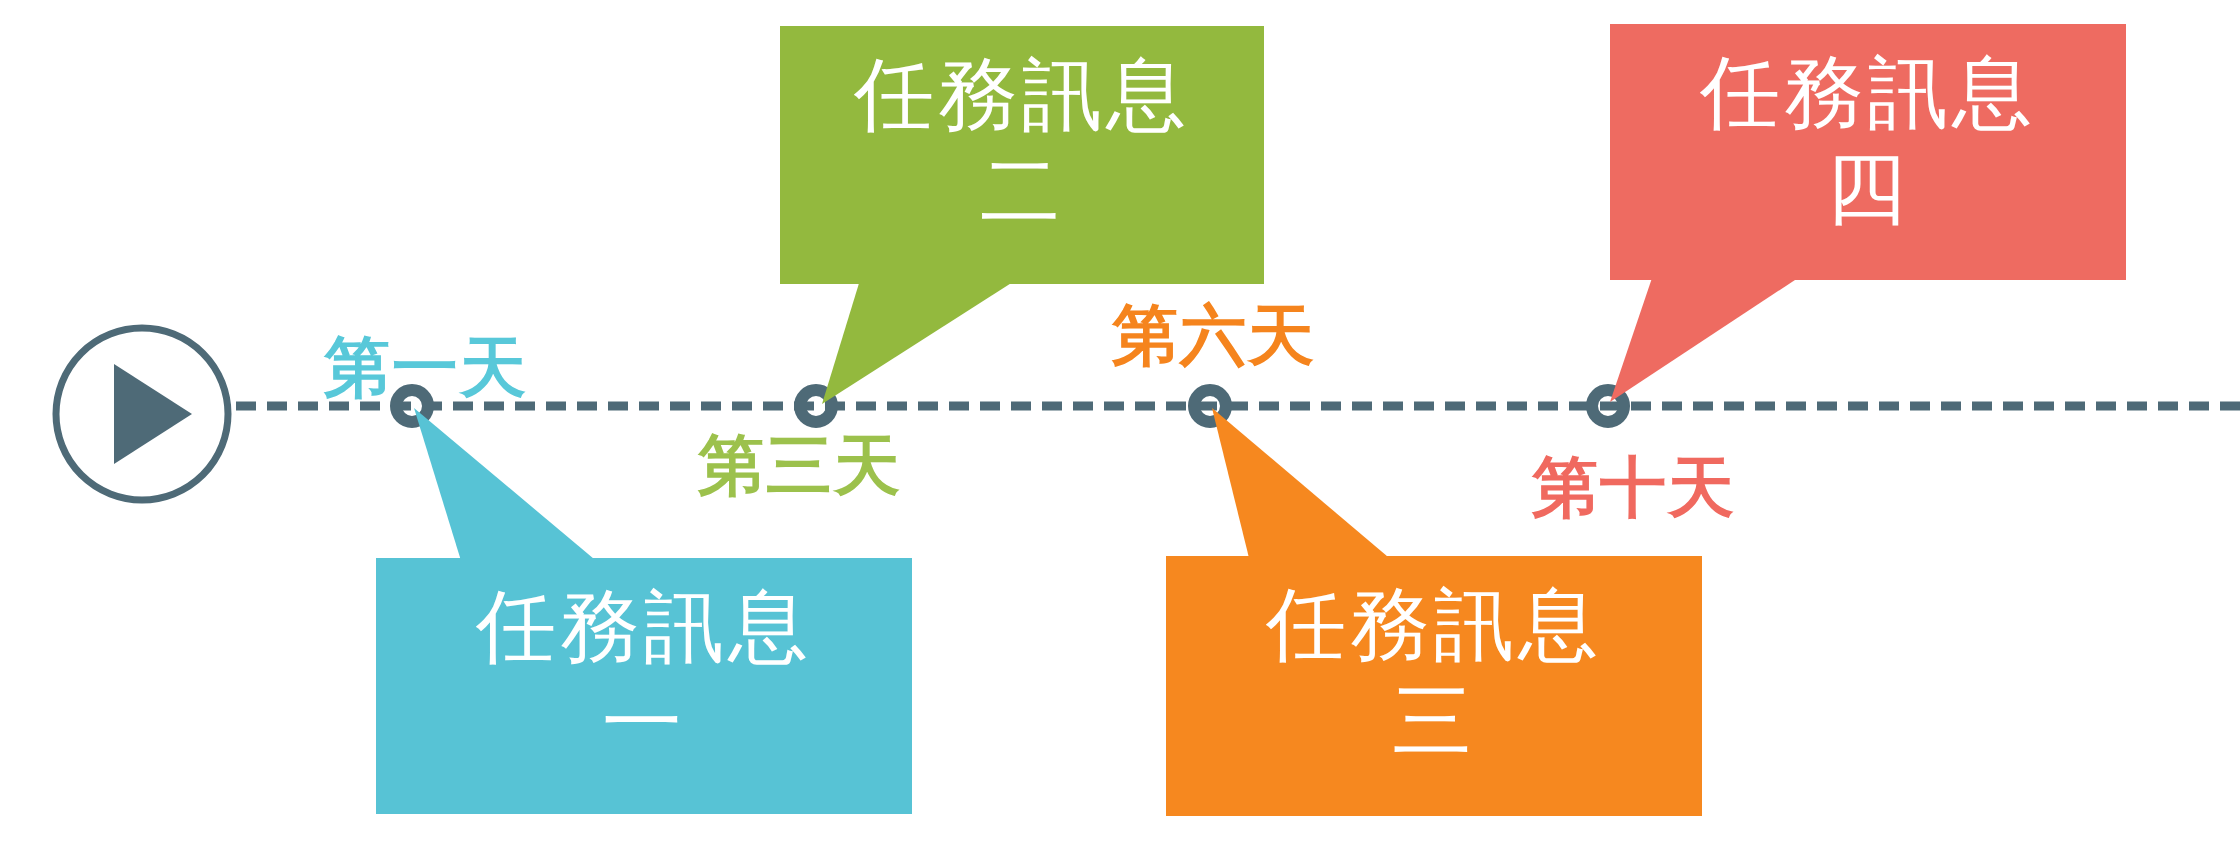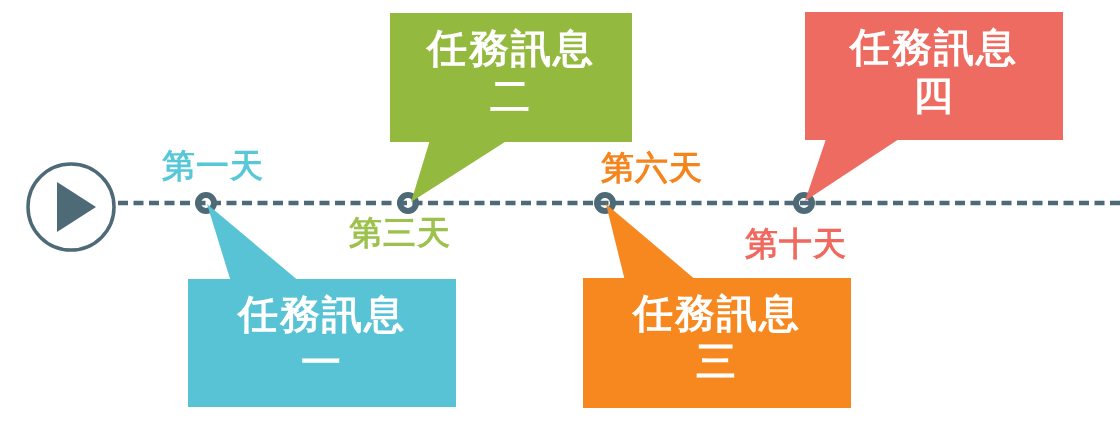--- a/index.html
+++ b/index.html
@@ -22,41 +22,41 @@
   }
   .bubble {
     position: absolute;
     z-index: 2;
     display: flex;
     flex-direction: column;
     align-items: center;
     padding-top: 11px;
     box-sizing: border-box;
     color: #ffffff;
-    font-weight: bold;
+    font-weight: normal;
     font-size: 40px;
     line-height: 1.2;
     letter-spacing: 2px;
     text-align: center;
   }
   #bubble-0 { left: 188px; top: 279px; width: 268px; height: 128px; }
   #bubble-1 { left: 390px; top:  13px; width: 242px; height: 129px; }
   #bubble-2 { left: 583px; top: 278px; width: 268px; height: 130px; }
   #bubble-3 { left: 805px; top:  12px; width: 258px; height: 128px; }
   .day-label {
     position: absolute;
     z-index: 3;
     transform: translateX(-50%);
     font-size: 33px;
     font-weight: bold;
     line-height: 1;
     letter-spacing: 1px;
     white-space: nowrap;
   }
-  #day-label-0 { left: 213px; top: 149px; }
+  #day-label-0 { left: 213px; top: 167px; }
   #day-label-1 { left: 400px; top: 216px; }
   #day-label-2 { left: 607px; top: 151px; }
   #day-label-3 { left: 796px; top: 227px; }
 </style>
 </head>
 <body>
 
 <div class="canvas">
 
   <svg class="graphic-layer" width="1120" height="424" viewBox="0 0 1120 424">
@@ -74,22 +74,22 @@
     </g>
 
     <polygon points="207,204 231,282 300,282" fill="#57c3d5"></polygon>
     <polygon points="411,202 430,140 508,140" fill="#93b93e"></polygon>
     <polygon points="606,204 625,281 697,281" fill="#f6881f"></polygon>
     <polygon points="805,201 826,139 899,139" fill="#ee6b61"></polygon>
   </svg>
 
   <div class="day-label" id="day-label-0" style="color: rgb(88, 200, 217);">第一天</div>
   <div class="day-label" id="day-label-1" style="color: rgb(156, 193, 76);">第三天</div>
-  <div class="day-label" id="day-label-2" style="color: rgb(245, 132, 29); margin-left: 45px;">第六天</div>
-  <div class="day-label" id="day-label-3" style="color: rgb(240, 105, 95);">第十天</div>
+  <div class="day-label" id="day-label-2" style="color: rgb(245, 132, 29);">第六天</div>
+  <div class="day-label" id="day-label-3" style="color: rgb(240, 105, 95); margin-left: 21px;">第十天</div>
 
   <div class="bubble" id="bubble-0" style="background-color: rgb(87, 195, 213);">
     <span class="bubble-line">任務訊息</span>
     <span class="bubble-line">一</span>
   </div>
   <div class="bubble" id="bubble-1" style="background-color: rgb(147, 185, 62);">
     <span class="bubble-line">任務訊息</span>
     <span class="bubble-line">二</span>
   </div>
   <div class="bubble" id="bubble-2" style="background-color: rgb(246, 136, 31);">

